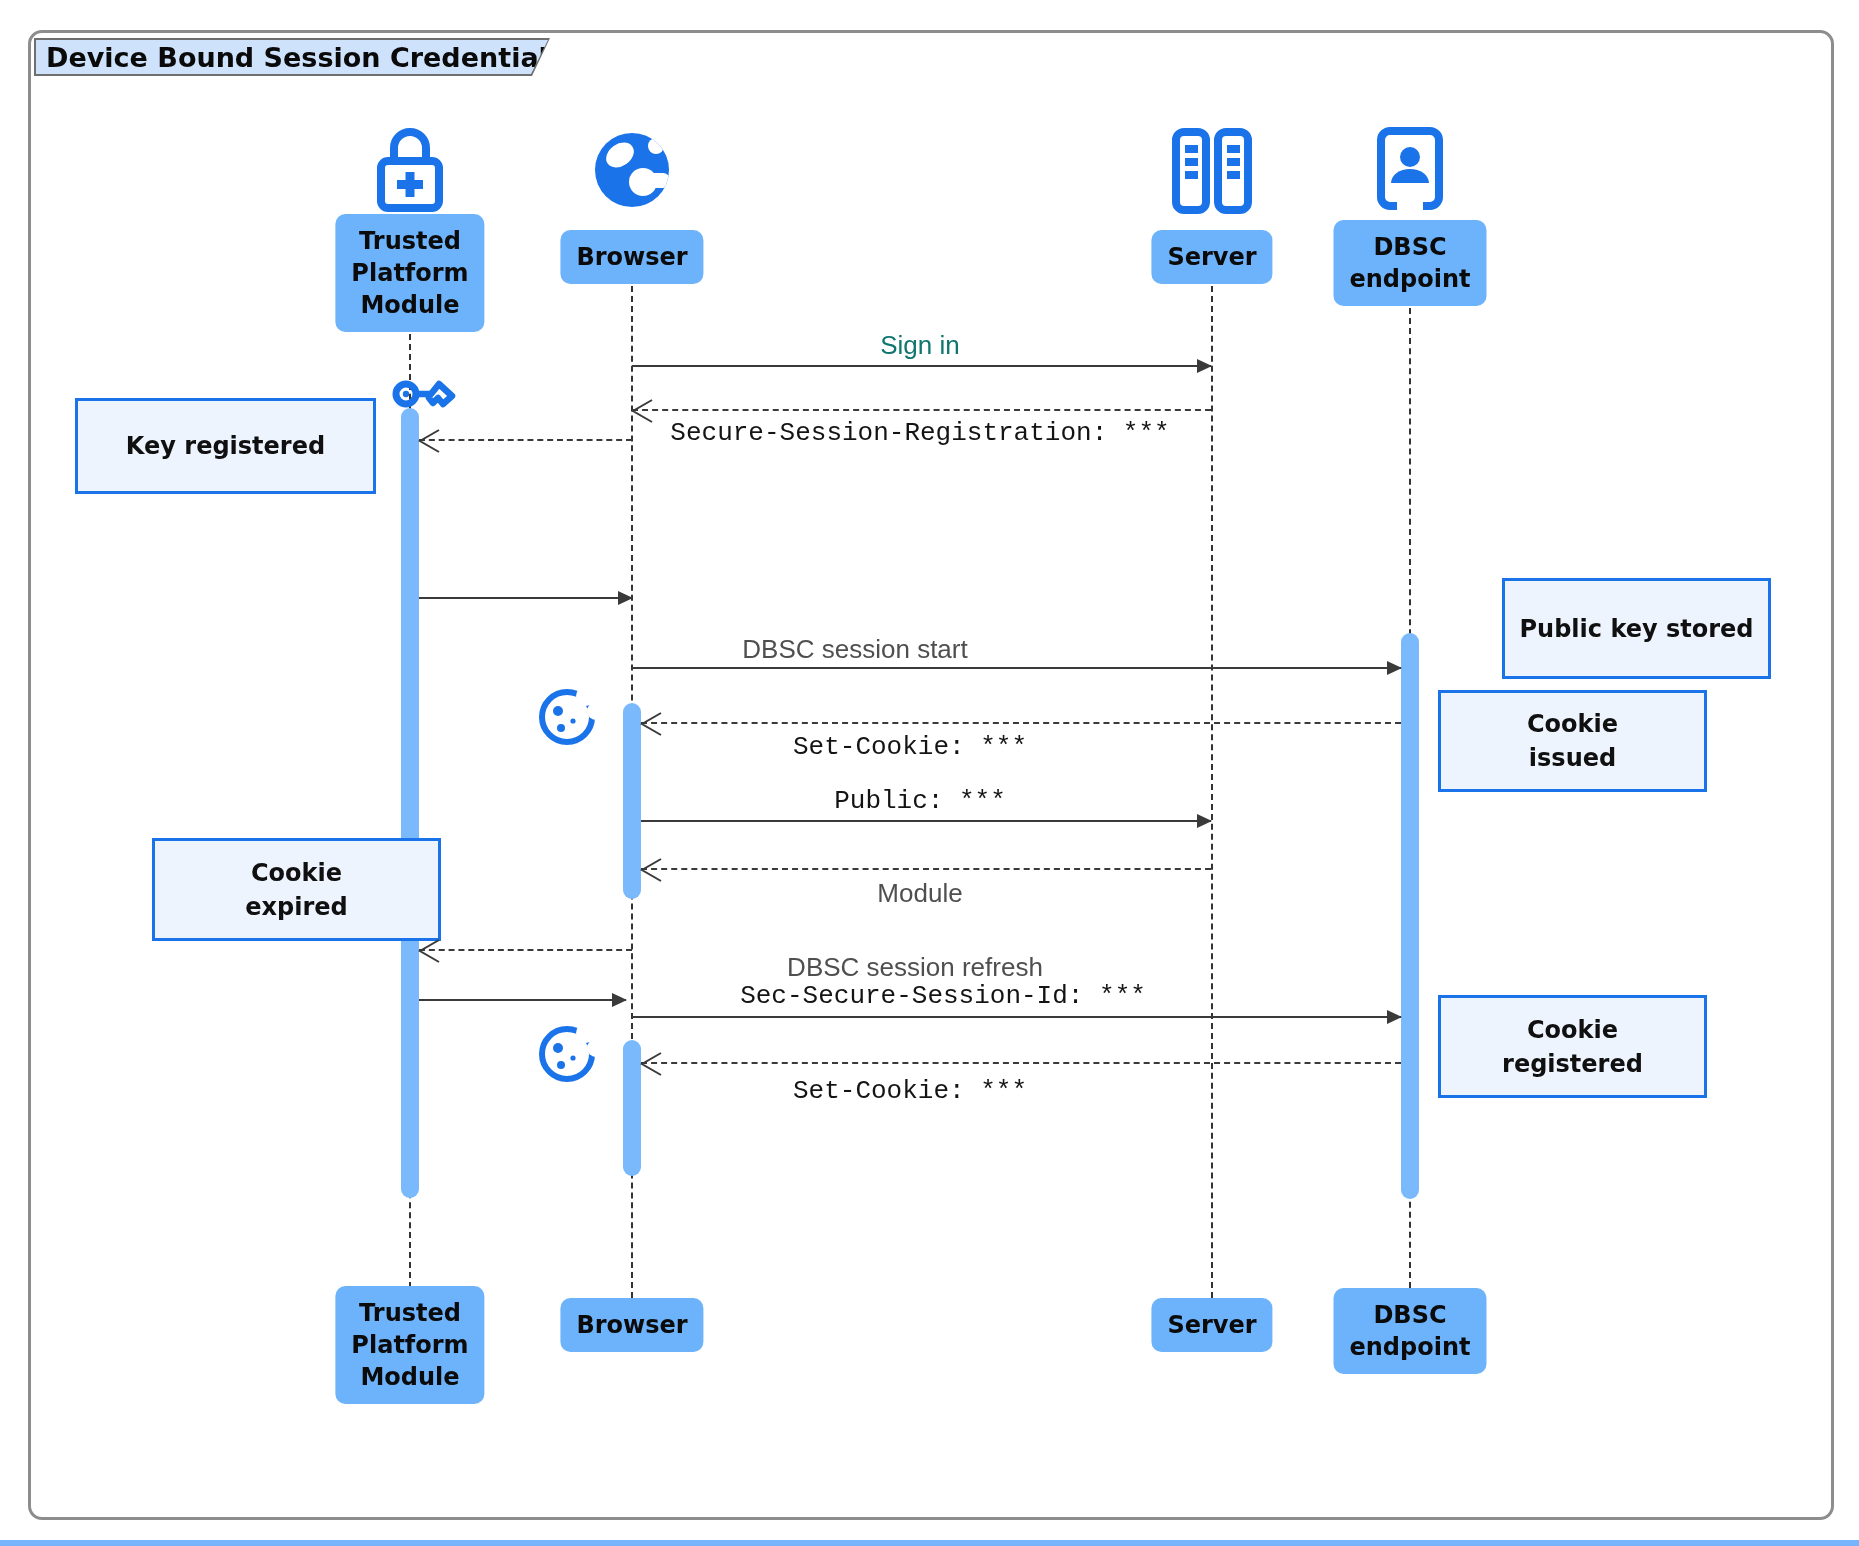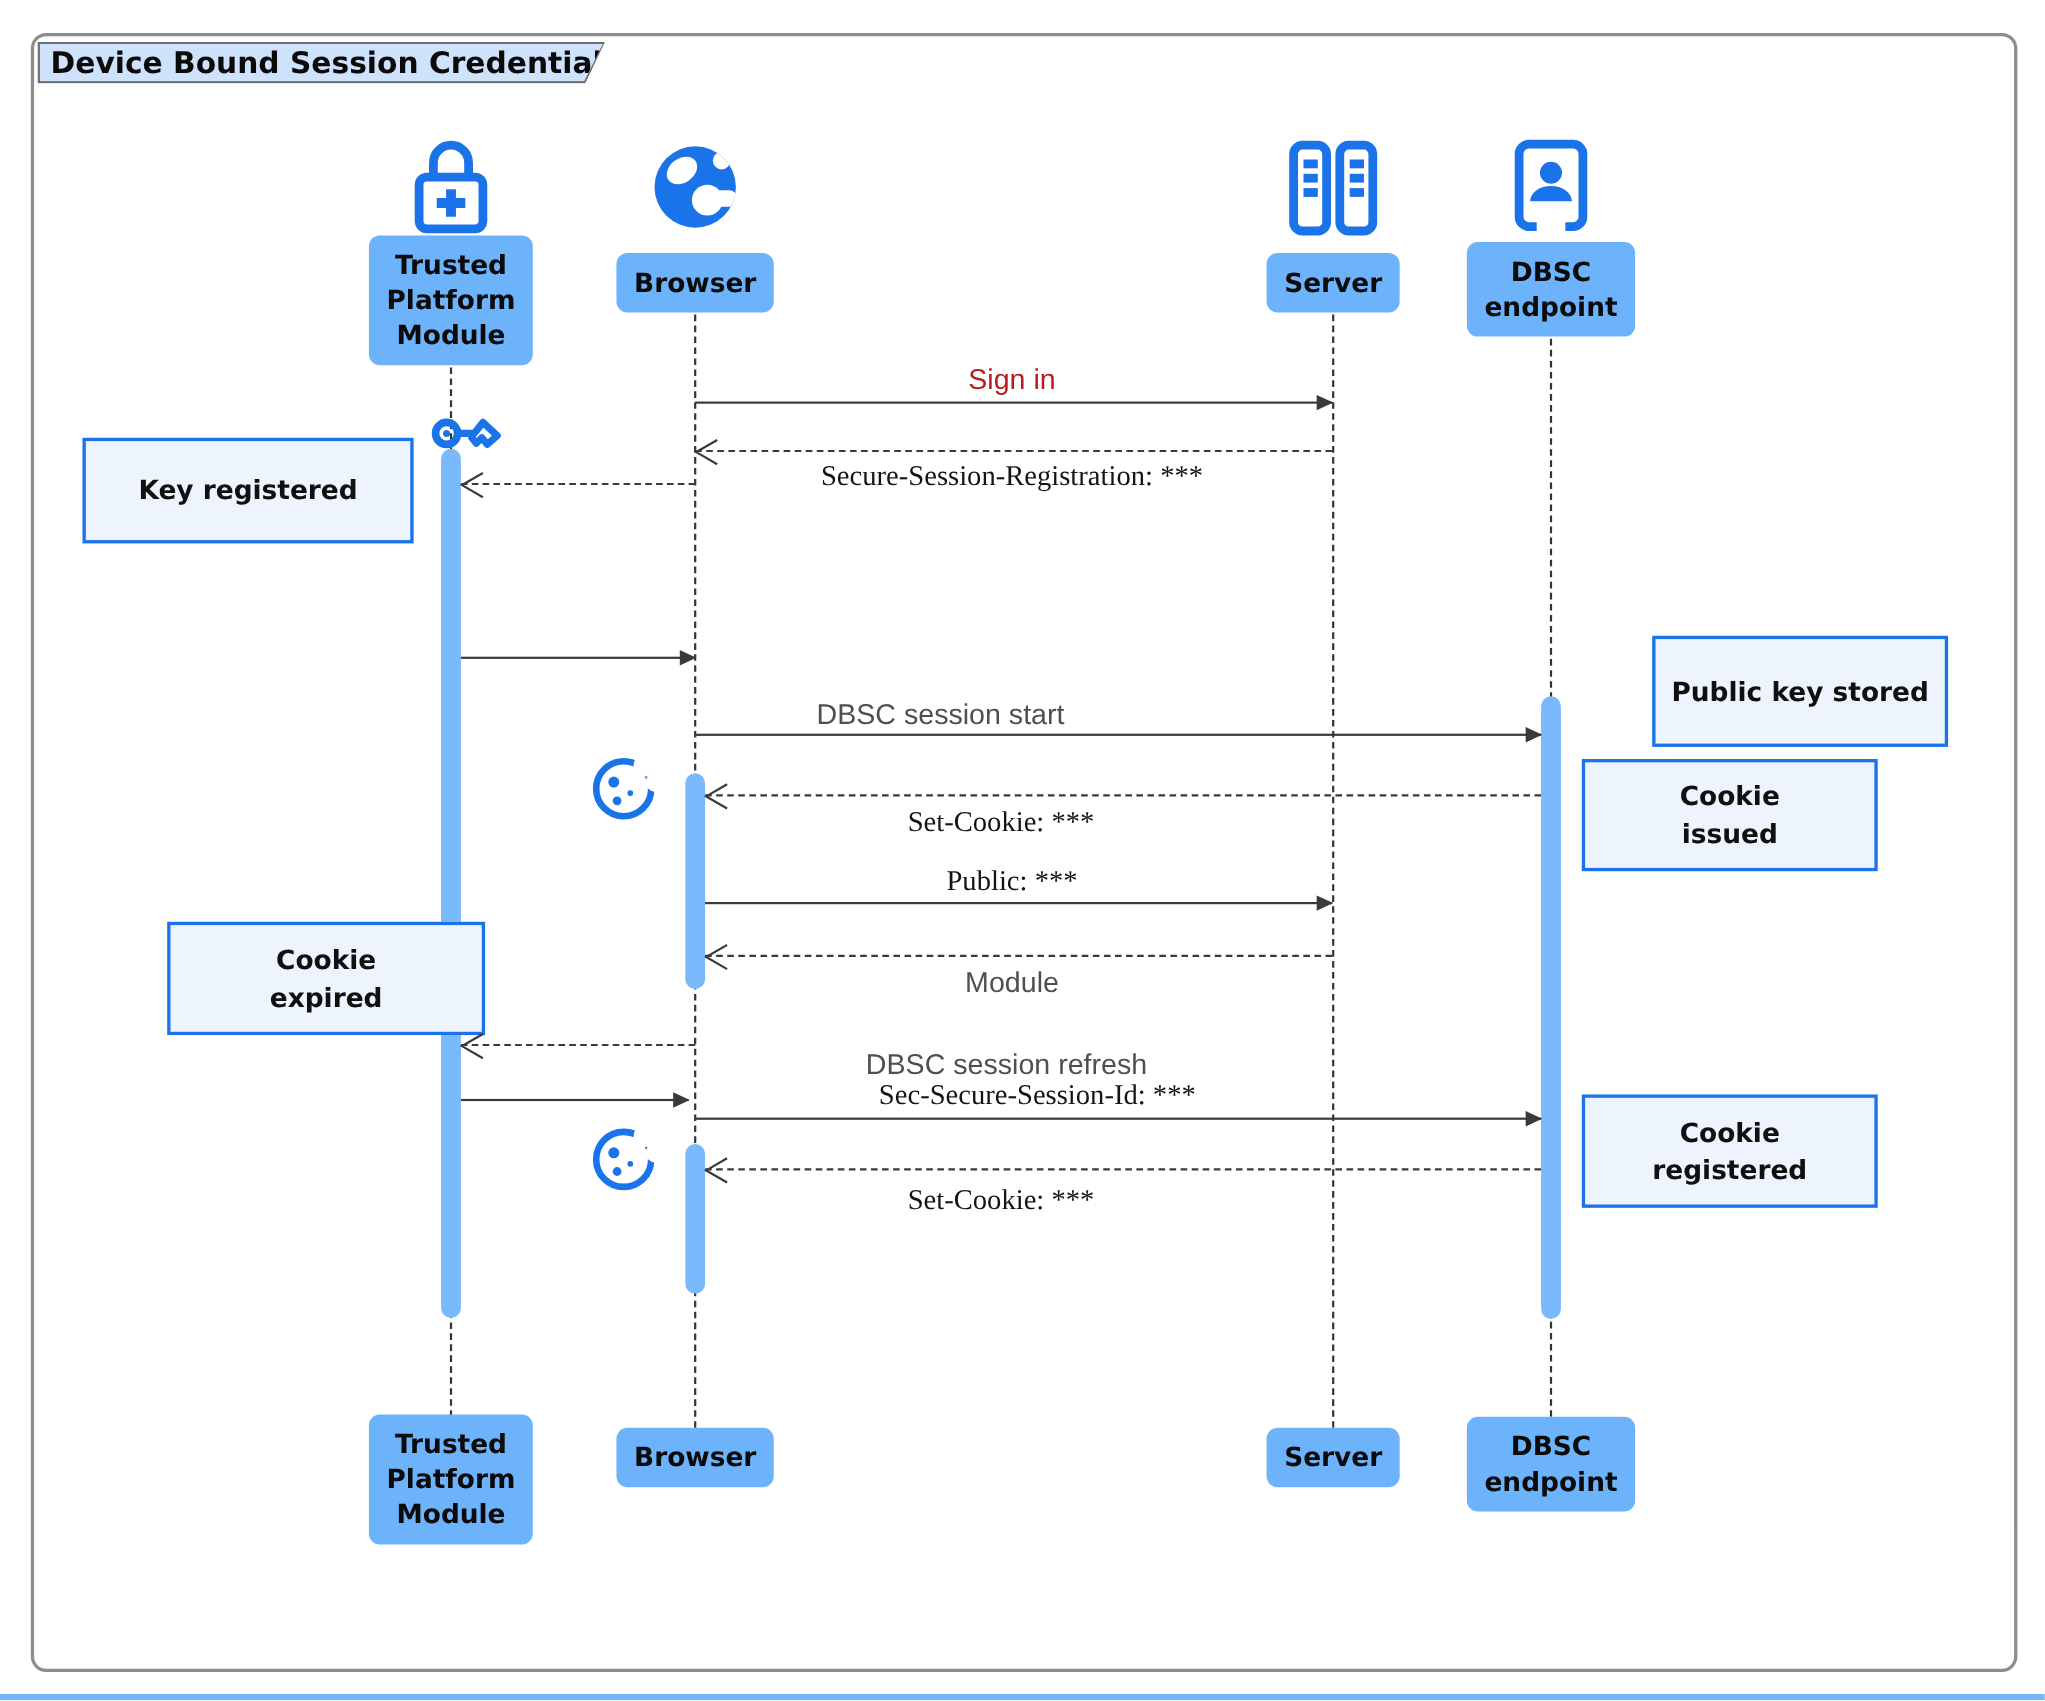--- a/index.html
+++ b/index.html
@@ -21,23 +21,23 @@
   .note{position:absolute;background:var(--note-fill);border:3px solid var(--note-border);
         display:flex;flex-direction:column;justify-content:center;text-align:center;
         font-weight:bold;font-size:24px;line-height:34px;color:#101010;}
   .arrow{position:absolute;height:0;border-top:2px solid var(--arrow-color);}
   .arrow.dashed{border-top-style:dashed;border-top-width:2px;}
   .head-filled{position:absolute;right:-1px;top:-8px;width:0;height:0;
         border-top:7px solid transparent;border-bottom:7px solid transparent;
         border-left:15px solid var(--arrow-color);}
   .head-open{position:absolute;left:-2px;top:-14px;}
   .mlabel{position:absolute;transform:translateX(-50%);white-space:nowrap;font-size:26px;}
-  .mlabel.mono{font-family:Liberation Serif, serif;color:#141414;}
+  .mlabel.mono{font-family:Liberation Mono, monospace;color:#141414;}
   .mlabel.sans{font-family:"Liberation Sans",sans-serif;color:#4f4f4f;}
-  .mlabel.dark{color:#b91c1c;}
+  .mlabel.dark{color:#0f766e;}
   .icon{position:absolute;transform:translateX(-50%);}
   .bottom-line{position:absolute;left:0;bottom:0;width:100%;height:6px;background:#76b5fb;}
 </style>
 </head>
 <body>
 
 <div class="canvas">
 
   <div class="frame"></div>
 

